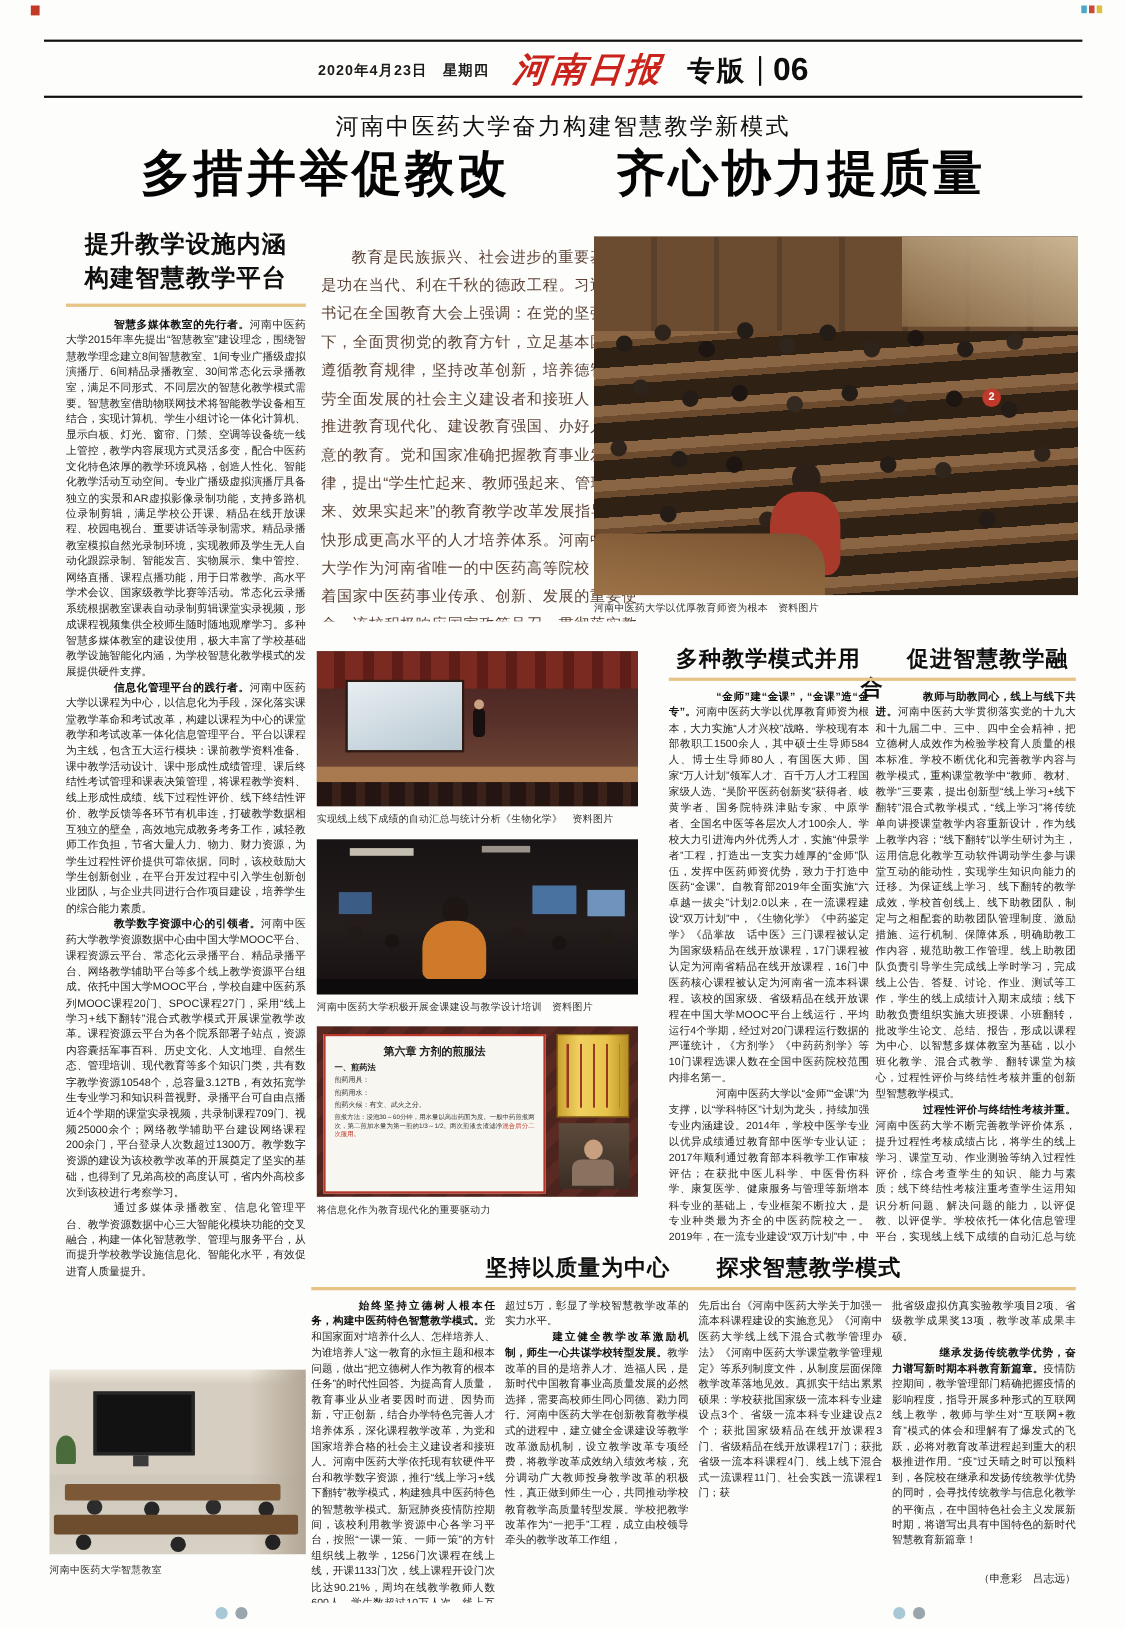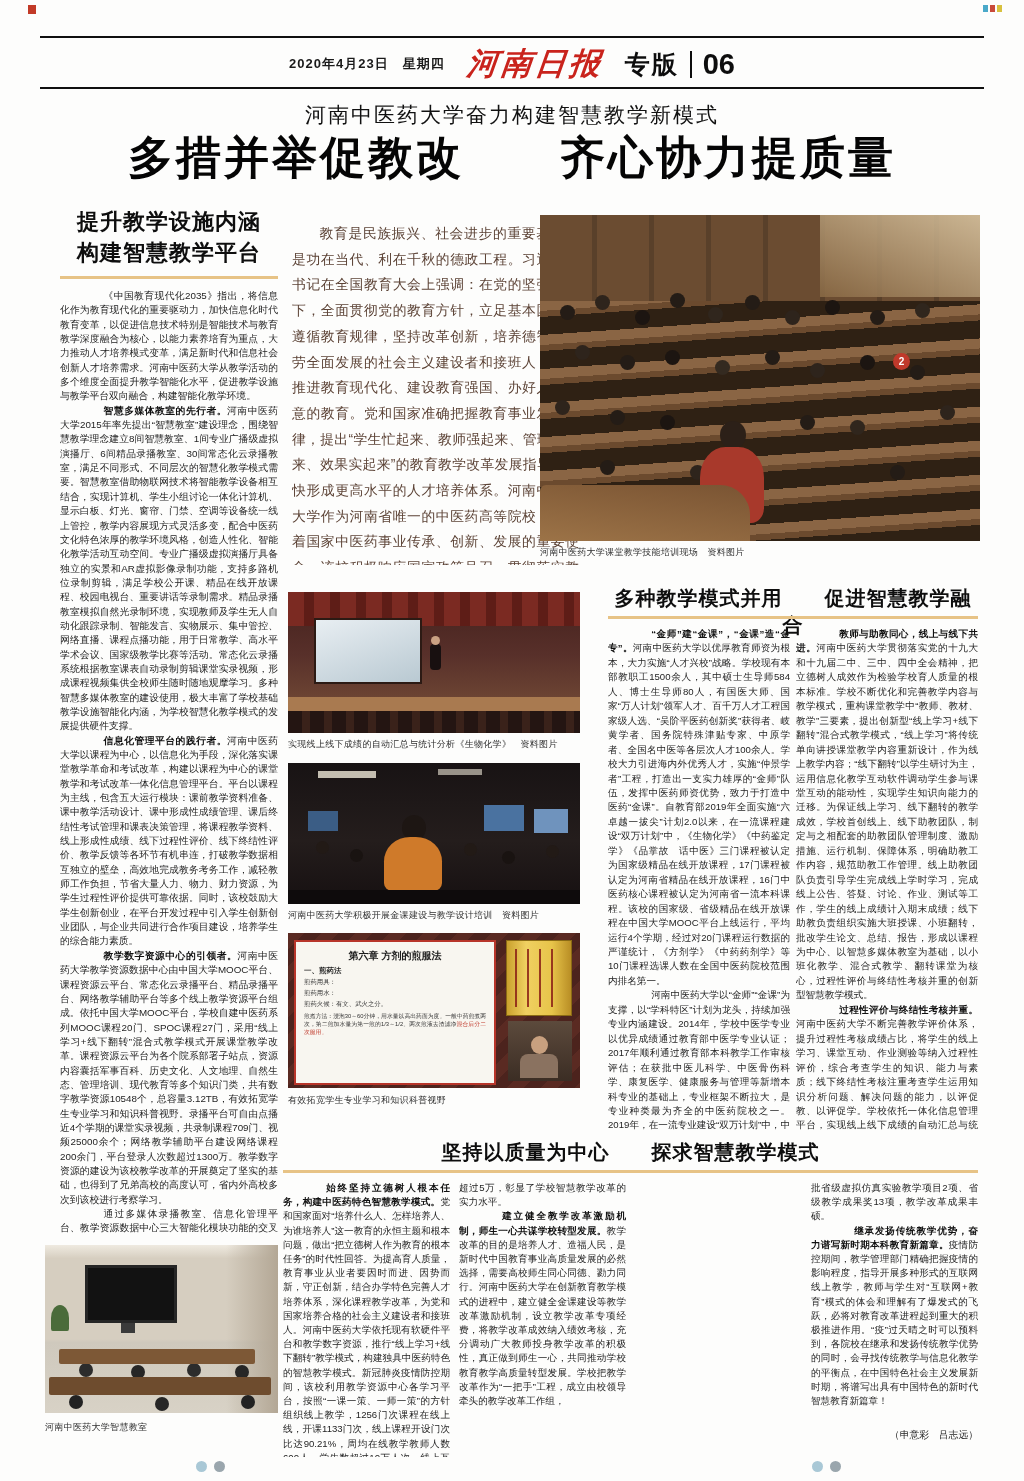--- a/index.html
+++ b/index.html
@@ -144,42 +144,41 @@
 
   <div class="abs kicker">河南中医药大学奋力构建智慧教学新模式</div>
   <div class="abs colhead left-head">
     <div>提升教学设施内涵</div>
     <div>构建智慧教学平台</div>
   </div>
 
   <div class="abs main-title">多措并举促教改　　齐心协力提质量</div>
   <div class="abs gold-rule" style="left:60px;top:276px;width:218px;"></div>
   <div class="abs body-col left-body">
-    <p><b></b><span>《中国教育现代化2035》指出，将信息化作为教育现代化的重要驱动力，加快信息化时代教育变革，以促进信息技术特别是智能技术与教育教学深度融合为核心，以能力素养培育为重点，大力推动人才培养模式变革，满足新时代和信息社会创新人才培养需求。河南中医药大学从教学活动的多个维度全面提升教学智能化水平，促进教学设施与教学平台双向融合，构建智能化教学环境。</span></p>
     <p><b>智慧多媒体教室的先行者。</b><span>河南中医药大学2015年率先提出“智慧教室”建设理念，围绕智慧教学理念建立8间智慧教室、1间专业广播级虚拟演播厅、6间精品录播教室、30间常态化云录播教室，满足不同形式、不同层次的智慧化教学模式需要。智慧教室借助物联网技术将智能教学设备相互结合，实现计算机、学生小组讨论一体化计算机、显示白板、灯光、窗帘、门禁、空调等设备统一线上管控，教学内容展现方式灵活多变，配合中医药文化特色浓厚的教学环境风格，创造人性化、智能化教学活动互动空间。专业广播级虚拟演播厅具备独立的实景和AR虚拟影像录制功能，支持多路机位录制剪辑，满足学校公开课、精品在线开放课程、校园电视台、重要讲话等录制需求。精品录播教室模拟自然光录制环境，实现教师及学生无人自动化跟踪录制、智能发言、实物展示、集中管控、网络直播、课程点播功能，用于日常教学、高水平学术会议、国家级教学比赛等活动。常态化云录播系统根据教室课表自动录制剪辑课堂实录视频，形成课程视频集供全校师生随时随地观摩学习。多种智慧多媒体教室的建设使用，极大丰富了学校基础教学设施智能化内涵，为学校智慧化教学模式的发展提供硬件支撑。</span></p>
     <p><b>信息化管理平台的践行者。</b><span>河南中医药大学以课程为中心，以信息化为手段，深化落实课堂教学革命和考试改革，构建以课程为中心的课堂教学和考试改革一体化信息管理平台。平台以课程为主线，包含五大运行模块：课前教学资料准备、课中教学活动设计、课中形成性成绩管理、课后终结性考试管理和课表决策管理，将课程教学资料、线上形成性成绩、线下过程性评价、线下终结性评价、教学反馈等各环节有机串连，打破教学数据相互独立的壁垒，高效地完成教务考务工作，减轻教师工作负担，节省大量人力、物力、财力资源，为学生过程性评价提供可靠依据。同时，该校鼓励大学生创新创业，在平台开发过程中引入学生创新创业团队，与企业共同进行合作项目建设，培养学生的综合能力素质。</span></p>
     <p><b>教学数字资源中心的引领者。</b><span>河南中医药大学教学资源数据中心由中国大学MOOC平台、课程资源云平台、常态化云录播平台、精品录播平台、网络教学辅助平台等多个线上教学资源平台组成。依托中国大学MOOC平台，学校自建中医药系列MOOC课程20门、SPOC课程27门，采用“线上学习+线下翻转”混合式教学模式开展课堂教学改革。课程资源云平台为各个院系部署子站点，资源内容囊括军事百科、历史文化、人文地理、自然生态、管理培训、现代教育等多个知识门类，共有数字教学资源10548个，总容量3.12TB，有效拓宽学生专业学习和知识科普视野。录播平台可自由点播近4个学期的课堂实录视频，共录制课程709门、视频25000余个；网络教学辅助平台建设网络课程200余门，平台登录人次数超过1300万。教学数字资源的建设为该校教学改革的开展奠定了坚实的基础，也得到了兄弟高校的高度认可，省内外高校多次到该校进行考察学习。</span></p>
     <p><b></b><span>通过多媒体录播教室、信息化管理平台、教学资源数据中心三大智能化模块功能的交叉融合，构建一体化智慧教学、管理与服务平台，从而提升学校教学设施信息化、智能化水平，有效促进育人质量提升。</span></p>
   </div>
 
   <div class="abs intro">
     <p>教育是民族振兴、社会进步的重要基石，是功在当代、利在千秋的德政工程。习近平总书记在全国教育大会上强调：在党的坚强领导下，全面贯彻党的教育方针，立足基本国情，遵循教育规律，坚持改革创新，培养德智体美劳全面发展的社会主义建设者和接班人，加快推进教育现代化、建设教育强国、办好人民满意的教育。党和国家准确把握教育事业发展规律，提出“学生忙起来、教师强起来、管理严起来、效果实起来”的教育教学改革发展指导，加快形成更高水平的人才培养体系。河南中医药大学作为河南省唯一的中医药高等院校，担负着国家中医药事业传承、创新、发展的重要使命。该校积极响应国家政策号召，贯彻落实教育教学改革发展方针，抓住教育教学改革机遇，深入推进人才培养模式和教学方法手段改革，持续提升教学设施信息化水平，构建智慧化教学平台；大范围推行“线上学习+线下翻转”、分组教学等多种教学模式，促进信息技术与教育教学深度融合，构建智慧化教学新模式。</p>
   </div>
 
   <div class="abs photo photo-main">
     <div class="pm-wall"></div>
     <div class="pm-light"></div>
     <div class="pm-desks"></div>
     <div class="pm-people"></div>
     <div class="pm-redhead"></div>
     <div class="pm-red"></div>
     <div class="pm-foredesk"></div>
     <div class="pm-sign">2</div>
   </div>
-  <div class="abs caption photo-cap-main">河南中医药大学课堂教学技能培训现场　资料图片</div>
+  <div class="abs caption photo-cap-main">河南中医药大学以优厚教育师资为根本　资料图片</div>
 
   <div class="abs photo photo-course">
     <div class="pc-curtain"></div>
     <div class="pc-screen"></div>
     <div class="pc-person"></div>
     <div class="pc-phead"></div>
     <div class="pc-stage"></div>
     <div class="pc-rows"></div>
   </div>
   <div class="abs caption photo-cap-course">实现线上线下成绩的自动汇总与统计分析《生物化学》　资料图片</div>
@@ -206,41 +205,44 @@
       <div class="pv-l">煎药火候：有文、武火之分。</div>
       <div class="pv-l5"><span>煎煮方法：浸泡30～60分钟，用水量以高出药面为度。一般中药煎煮两次，第二煎加水量为第一煎的1/3～1/2。两次煎液去渣滤净</span><span class="red">混合后分二次服用。</span></div>
     </div>
     <div class="pv-scroll">
         <i></i>
       </div>
     <div class="pv-cam"></div>
     <div class="pv-chead"></div>
     <div class="pv-cbody"></div>
   </div>
-  <div class="abs caption photo-cap-video">有效拓宽学生专业学习和知识科普视野</div>
+  <div class="abs caption photo-cap-video">将信息化作为教育现代化的重要驱动力</div>
 
   <div class="abs colhead s2-head">多种教学模式并用　　促进智慧教学融合</div>
   <div class="abs gold-rule" style="left:608px;top:616px;width:370px;"></div>
   <div class="abs body-col s2-col" style="left:608px;">
     <p><b>“金师”建“金课”，“金课”造“金专”。</b><span>河南中医药大学以优厚教育师资为根本，大力实施“人才兴校”战略。学校现有本部教职工1500余人，其中硕士生导师584人、博士生导师80人，有国医大师、国家“万人计划”领军人才、百千万人才工程国家级人选、“吴阶平医药创新奖”获得者、岐黄学者、国务院特殊津贴专家、中原学者、全国名中医等各层次人才100余人。学校大力引进海内外优秀人才，实施“仲景学者”工程，打造出一支实力雄厚的“金师”队伍，发挥中医药师资优势，致力于打造中医药“金课”。自教育部2019年全面实施“六卓越一拔尖”计划2.0以来，在一流课程建设“双万计划”中，《生物化学》《中药鉴定学》《品掌故　话中医》三门课程被认定为国家级精品在线开放课程，17门课程被认定为河南省精品在线开放课程，16门中医药核心课程被认定为河南省一流本科课程。该校的国家级、省级精品在线开放课程在中国大学MOOC平台上线运行，平均运行4个学期，经过对20门课程运行数据的严谨统计，《方剂学》《中药药剂学》等10门课程选课人数在全国中医药院校范围内排名第一。</span></p>
     <p><b></b><span>河南中医药大学以“金师”“金课”为支撑，以“学科特区”计划为龙头，持续加强专业内涵建设。2014年，学校中医学专业以优异成绩通过教育部中医学专业认证；2017年顺利通过教育部本科教学工作审核评估；在获批中医儿科学、中医骨伤科学、康复医学、健康服务与管理等新增本科专业的基础上，专业框架不断拉大，是专业种类最为齐全的中医药院校之一。2019年，在一流专业建设“双万计划”中，中医学、中药学等专业获批国家级一流本科专业建设点，针灸推拿学等两个专业获批省级一流本科专业建设点。</span></p>
   </div>
   <div class="abs body-col s2-col" style="left:796px;">
     <p><b>教师与助教同心，线上与线下共进。</b><span>河南中医药大学贯彻落实党的十九大和十九届二中、三中、四中全会精神，把立德树人成效作为检验学校育人质量的根本标准。学校不断优化和完善教学内容与教学模式，重构课堂教学中“教师、教材、教学”三要素，提出创新型“线上学习+线下翻转”混合式教学模式，“线上学习”将传统单向讲授课堂教学内容重新设计，作为线上教学内容；“线下翻转”以学生研讨为主，运用信息化教学互动软件调动学生参与课堂互动的能动性，实现学生知识向能力的迁移。为保证线上学习、线下翻转的教学成效，学校首创线上、线下助教团队，制定与之相配套的助教团队管理制度、激励措施、运行机制、保障体系，明确助教工作内容，规范助教工作管理。线上助教团队负责引导学生完成线上学时学习，完成线上公告、答疑、讨论、作业、测试等工作，学生的线上成绩计入期末成绩；线下助教负责组织实施大班授课、小班翻转，批改学生论文、总结、报告，形成以课程为中心、以智慧多媒体教室为基础，以小班化教学、混合式教学、翻转课堂为核心，过程性评价与终结性考核并重的创新型智慧教学模式。</span></p>
     <p><b>过程性评价与终结性考核并重。</b><span>河南中医药大学不断完善教学评价体系，提升过程性考核成绩占比，将学生的线上学习、课堂互动、作业测验等纳入过程性评价，综合考查学生的知识、能力与素质；线下终结性考核注重考查学生运用知识分析问题、解决问题的能力，以评促教、以评促学。学校依托一体化信息管理平台，实现线上线下成绩的自动汇总与统计分析，推动课堂教学和考试改革形成闭环，大幅提升高校课堂教学和考试信息化形式水平。</span></p>
   </div>
 
   <div class="abs colhead s3-head">坚持以质量为中心　　探求智慧教学模式</div>
   <div class="abs gold-rule" style="left:283px;top:1170px;width:695px;"></div>
   <div class="abs body-col s3-col" style="left:283px;">
     <p><b>始终坚持立德树人根本任务，构建中医药特色智慧教学模式。</b><span>党和国家面对“培养什么人、怎样培养人、为谁培养人”这一教育的永恒主题和根本问题，做出“把立德树人作为教育的根本任务”的时代性回答。为提高育人质量，教育事业从业者要因时而进、因势而新，守正创新，结合办学特色完善人才培养体系，深化课程教学改革，为党和国家培养合格的社会主义建设者和接班人。河南中医药大学依托现有软硬件平台和教学数字资源，推行“线上学习+线下翻转”教学模式，构建独具中医药特色的智慧教学模式。新冠肺炎疫情防控期间，该校利用教学资源中心各学习平台，按照“一课一策、一师一策”的方针组织线上教学，1256门次课程在线上线，开课1133门次，线上课程开设门次比达90.21%，周均在线教学教师人数600人、学生数超过10万人次，线上互动人次数</span></p>
   </div>
   <div class="abs body-col s3-col" style="left:459px;">
     <p class="cont"><span>超过5万，彰显了学校智慧教学改革的实力水平。</span></p>
     <p><b>建立健全教学改革激励机制，师生一心共谋学校转型发展。</b><span>教学改革的目的是培养人才、造福人民，是新时代中国教育事业高质量发展的必然选择，需要高校师生同心同德、勠力同行。河南中医药大学在创新教育教学模式的进程中，建立健全金课建设等教学改革激励机制，设立教学改革专项经费，将教学改革成效纳入绩效考核，充分调动广大教师投身教学改革的积极性，真正做到师生一心，共同推动学校教育教学高质量转型发展。学校把教学改革作为“一把手”工程，成立由校领导牵头的教学改革工作组，</span></p>
+  </div>
+  <div class="abs body-col s3-col" style="left:635px;">
+    <p class="cont"><span>先后出台《河南中医药大学关于加强一流本科课程建设的实施意见》《河南中医药大学线上线下混合式教学管理办法》《河南中医药大学课堂教学管理规定》等系列制度文件，从制度层面保障教学改革落地见效。真抓实干结出累累硕果：学校获批国家级一流本科专业建设点3个、省级一流本科专业建设点2个；获批国家级精品在线开放课程3门、省级精品在线开放课程17门；获批省级一流本科课程4门、线上线下混合式一流课程11门、社会实践一流课程1门；获</span></p>
   </div>
   <div class="abs body-col s3-col" style="left:811px;height:240px;">
     <p class="cont"><span>批省级虚拟仿真实验教学项目2项、省级教学成果奖13项，教学改革成果丰硕。</span></p>
     <p><b>继承发扬传统教学优势，奋力谱写新时期本科教育新篇章。</b><span>疫情防控期间，教学管理部门精确把握疫情的影响程度，指导开展多种形式的互联网线上教学，教师与学生对“互联网+教育”模式的体会和理解有了爆发式的飞跃，必将对教育改革进程起到重大的积极推进作用。“疫”过天晴之时可以预料到，各院校在继承和发扬传统教学优势的同时，会寻找传统教学与信息化教学的平衡点，在中国特色社会主义发展新时期，将谱写出具有中国特色的新时代智慧教育新篇章！</span></p>
   </div>
   <div class="abs byline">（申意彩　吕志远）</div>
 
   <div class="abs photo photo-classroom">
     <div class="pr-sidewall"></div>
     <div class="pr-tv"></div>

